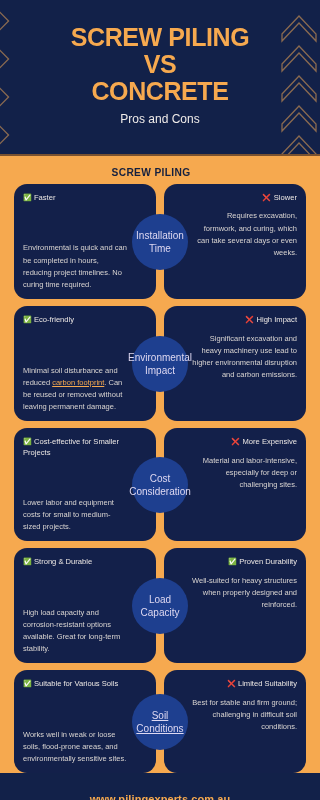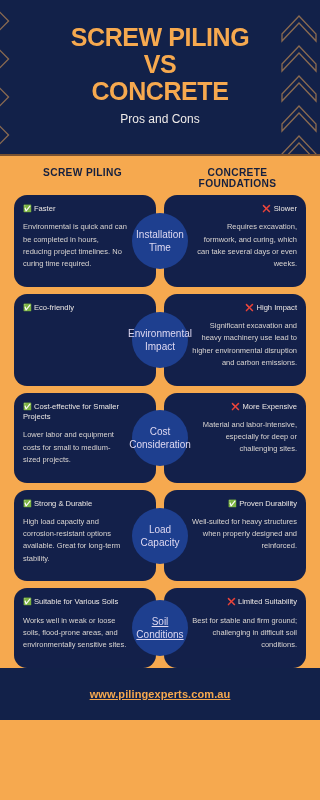--- a/index.html
+++ b/index.html
@@ -103,21 +103,21 @@
 
   .card {
     background: #13204a;
     border-radius: 13px;
     flex: 1 1 50%;
     padding: 9px 9px 8px 9px;
     min-width: 0;
     display: flex;
     flex-direction: column;
   }
-  .card.left  { padding-right: 28px; }
+  .card.left  { padding-right: 28px; gap: 32px; }
   .card.right { padding-left: 28px; text-align: right; }
 
   .card-head {
     font-size: 7.6px;
     line-height: 1.38;
     color: #ece7e4;
     margin-bottom: 7px;
     display: block;
   }
   .mark {
@@ -206,21 +206,20 @@
     <div class="title">
       <span class="title-line">SCREW PILING</span>
       <span class="title-line">VS</span>
       <span class="title-line">CONCRETE</span>
     </div>
     <div class="subtitle">Pros and Cons</div>
   </div>
 
   <div class="col-heads">
     <div class="col-head left">SCREW PILING</div>
-    <div class="col-head">CONCRETE FOUNDATIONS</div>
   </div>
 
   <div class="rows">
 
     <div class="row">
       <div class="card left">
         <div class="card-head">
           <span class="mark pro">✅</span><span>Faster</span>
         </div>
         <div class="card-body">Environmental is quick and can be completed in hours, reducing project timelines. No curing time required.</div>
@@ -232,20 +231,21 @@
         </div>
         <div class="card-body">Requires excavation, formwork, and curing, which can take several days or even weeks.</div>
       </div>
     </div>
 
     <div class="row">
       <div class="card left">
         <div class="card-head">
           <span class="mark pro">✅</span><span>Eco-friendly</span>
         </div>
+        <div class="card-body"><span>Minimal soil disturbance and reduced </span><a class="link" href="#">carbon footprint</a><span>. Can be reused or removed without leaving permanent damage.</span></div>
       </div>
       <div class="pill">Environmental Impact</div>
       <div class="card right">
         <div class="card-head">
           <span class="mark con">❌</span><span>High Impact</span>
         </div>
         <div class="card-body">Significant excavation and heavy machinery use lead to higher environmental disruption and carbon emissions.</div>
       </div>
     </div>
 

